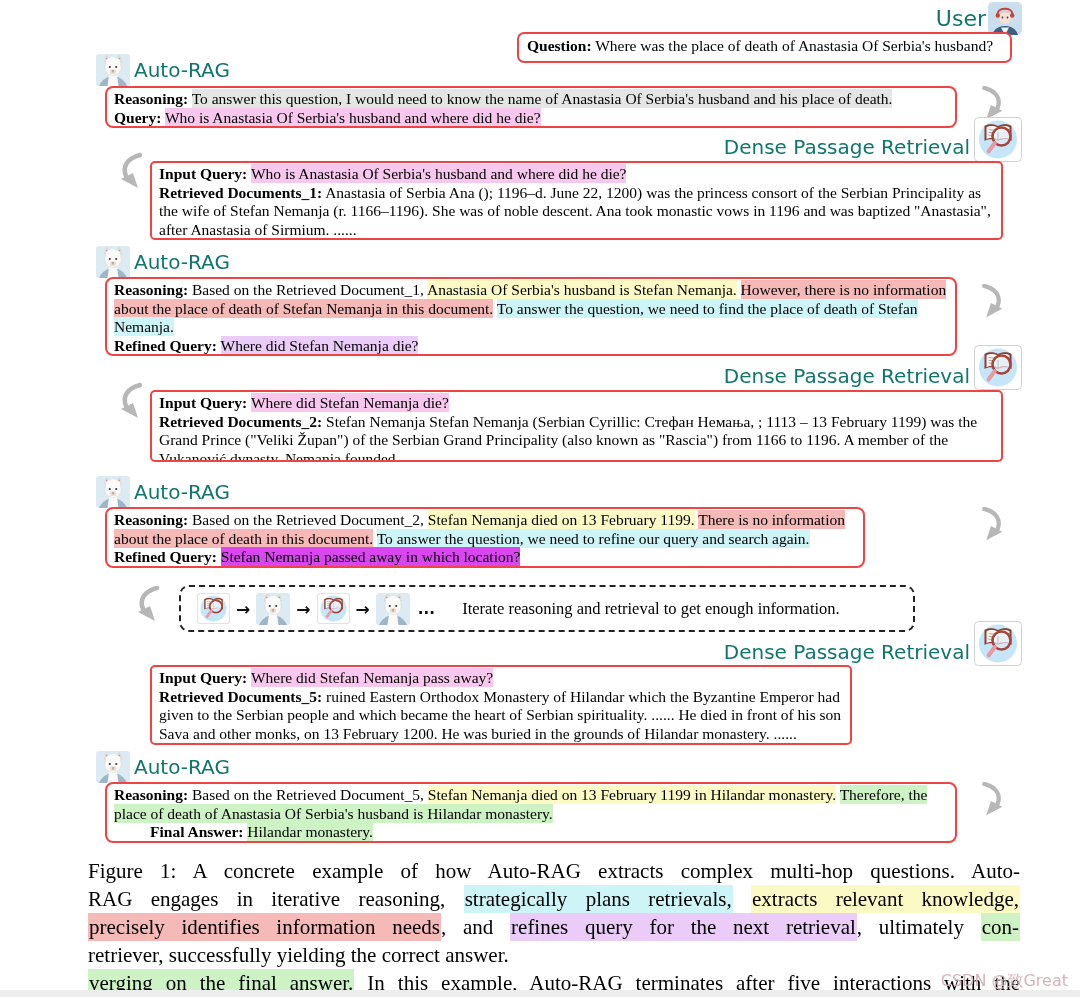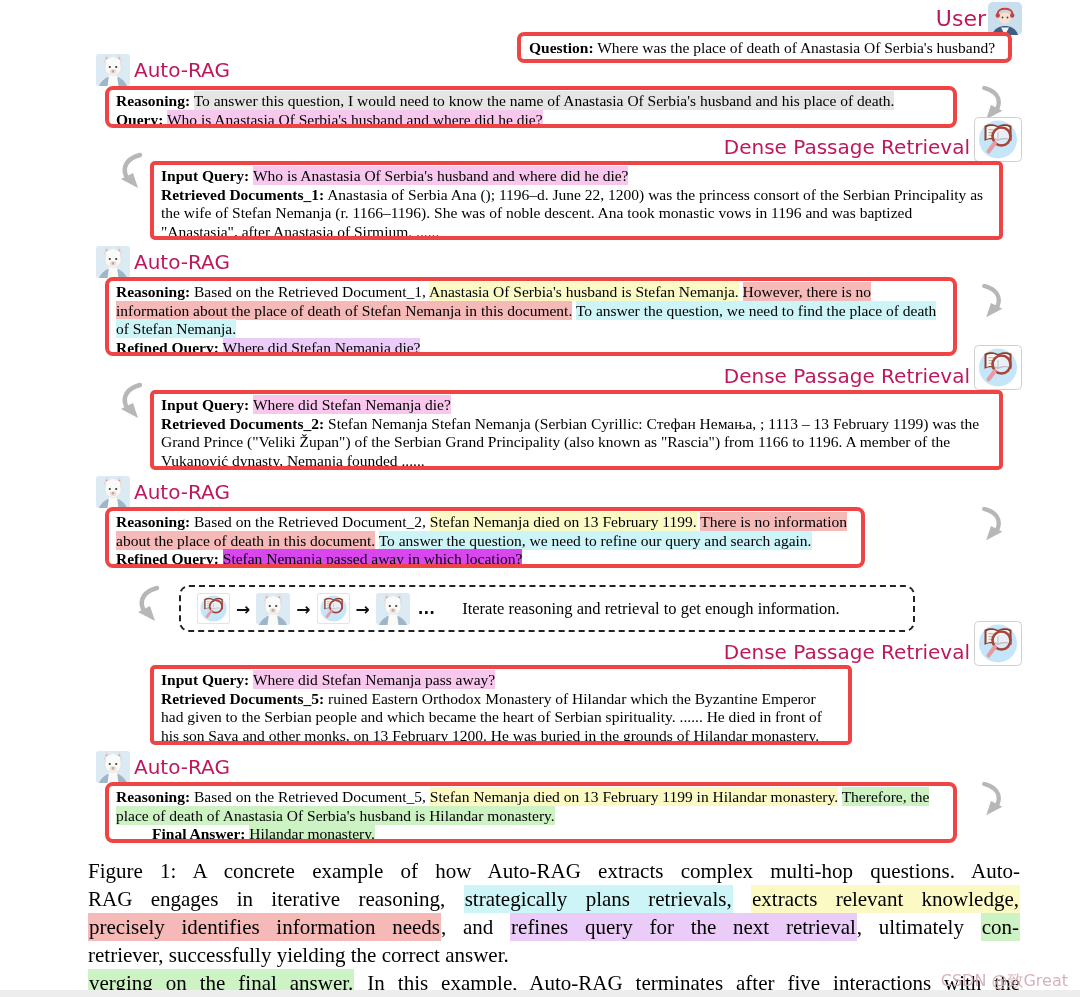--- a/index.html
+++ b/index.html
@@ -1,23 +1,23 @@
 <!DOCTYPE html>
 <html><head>
 <meta charset="utf-8">
 <style>
   html,body { margin:0; padding:0; background:#ffffff; }
   .page { position:relative; width:1080px; height:997px; background:#ffffff;
           font-family:"Liberation Serif", serif; color:#000; overflow:hidden; }
 
   .actor-label { position:absolute; font-family:"DejaVu Sans", sans-serif;
-                 font-size:20px; color:#be185d; white-space:nowrap; }
+                 font-size:20px; color:#0f766e; white-space:nowrap; }
   .dpr-label { width:370px; text-align:right; }
 
-  .box { position:absolute; border:4px solid #ef4444; border-radius:8px;
+  .box { position:absolute; border:2px solid #ef4444; border-radius:8px;
          background:#fff; font-size:15.5px; line-height:18.6px;
          padding:2px 7px; box-sizing:border-box; overflow:hidden; }
   .box .line { text-align:left; }
   .box span.hl { padding:1px 0; }
   .q-box { border-radius:7px; }
   .dpr-box { border-radius:5px; }
 
   .iterate-box { position:absolute; border:2px dashed #222; border-radius:10px;
                  display:flex; align-items:center; padding:0 16px;
                  box-sizing:border-box; background:#fff; }
@@ -144,21 +144,21 @@
       <use href="#sym-arrow-g"></use>
     </svg>
 
   <svg class="icon" style="left:974px; top:345px;" width="48" height="45" viewBox="0 0 48 45">
       <use href="#sym-retrieval"></use>
     </svg>
   <div class="actor-label dpr-label" style="left:600px; top:364px;">Dense Passage Retrieval</div>
   <svg class="icon" style="left:119px; top:382px;" width="30" height="42" viewBox="0 0 30 40">
       <use href="#sym-arrow-g" transform="translate(30,0) scale(-1,1)"></use>
     </svg>
-  <div class="box dpr-box" style="left:150px; top:390px; width:853px; height:80px;">
+  <div class="box dpr-box" style="left:150px; top:390px; width:853px; height:72px;">
     <div class="line"><span style="font-weight: bold;">Input Query:</span><span> </span><span class="hl" style="background-color: rgb(248, 199, 238);">Where did Stefan Nemanja die?</span></div>
     <div class="line"><span style="font-weight: bold;">Retrieved Documents_2:</span><span> Stefan Nemanja Stefan Nemanja (Serbian Cyrillic: Стефан Немања, ; 1113 – 13 February 1199) was the Grand Prince ("Veliki Župan") of the Serbian Grand Principality (also known as "Rascia") from 1166 to 1196. A member of the Vukanović dynasty, Nemanja founded ......</span></div>
   </div>
 
   <svg class="icon" style="left:96px; top:476px;" width="34" height="32" viewBox="0 0 34 32">
       <use href="#sym-llama"></use>
     </svg>
   <div class="actor-label" style="left:134px; top:480px;">Auto-RAG</div>
   <div class="box" style="left:105px; top:507px; width:760px; height:61px;">
     <div class="line"><span style="font-weight: bold;">Reasoning:</span><span> Based on the Retrieved Document_2, </span><span class="hl" style="background-color: rgb(251, 249, 196);">Stefan Nemanja died on 13 February 1199.</span><span> </span><span class="hl" style="background-color: rgb(245, 185, 184);">There is no information about the place of death in this document.</span><span> </span><span class="hl" style="background-color: rgb(205, 244, 246);">To answer the question, we need to refine our query and search again.</span></div>

